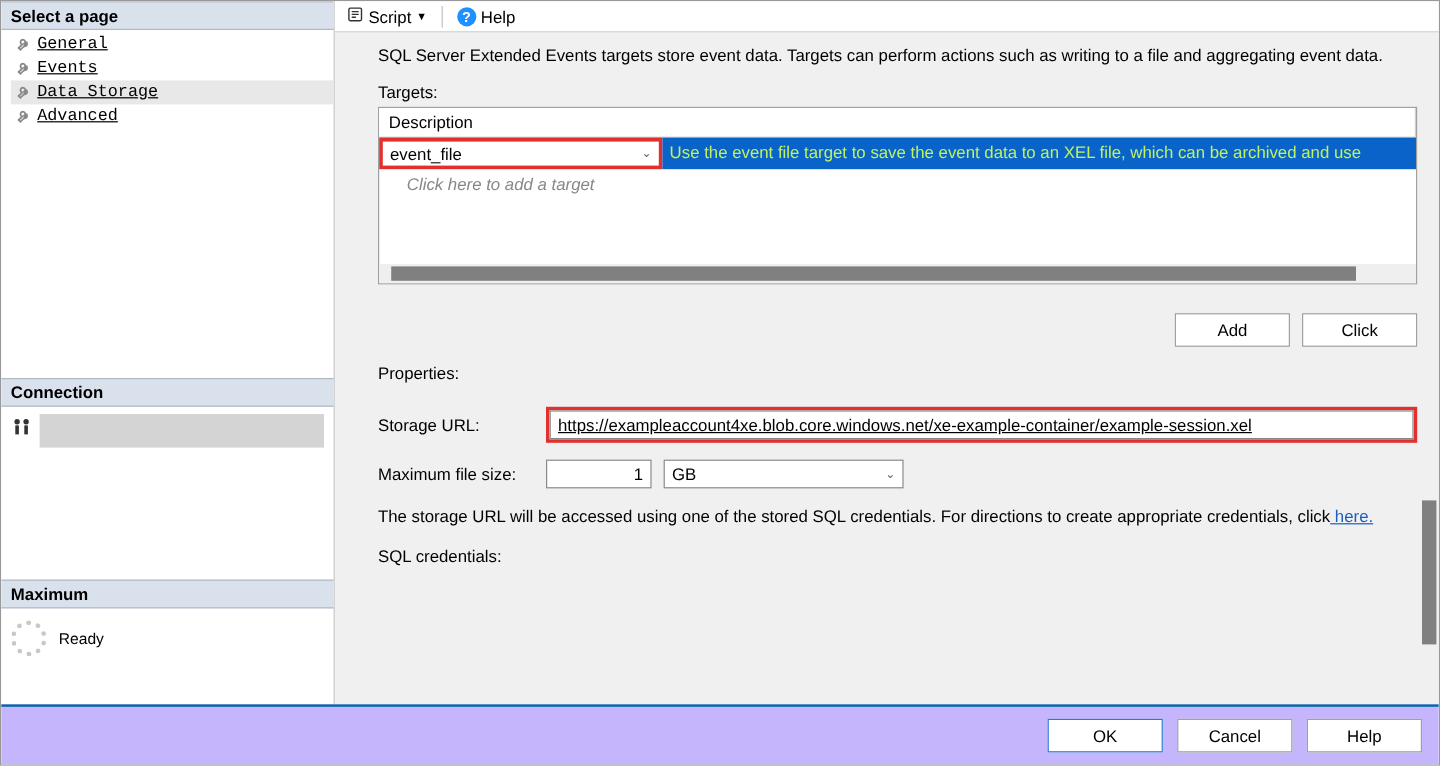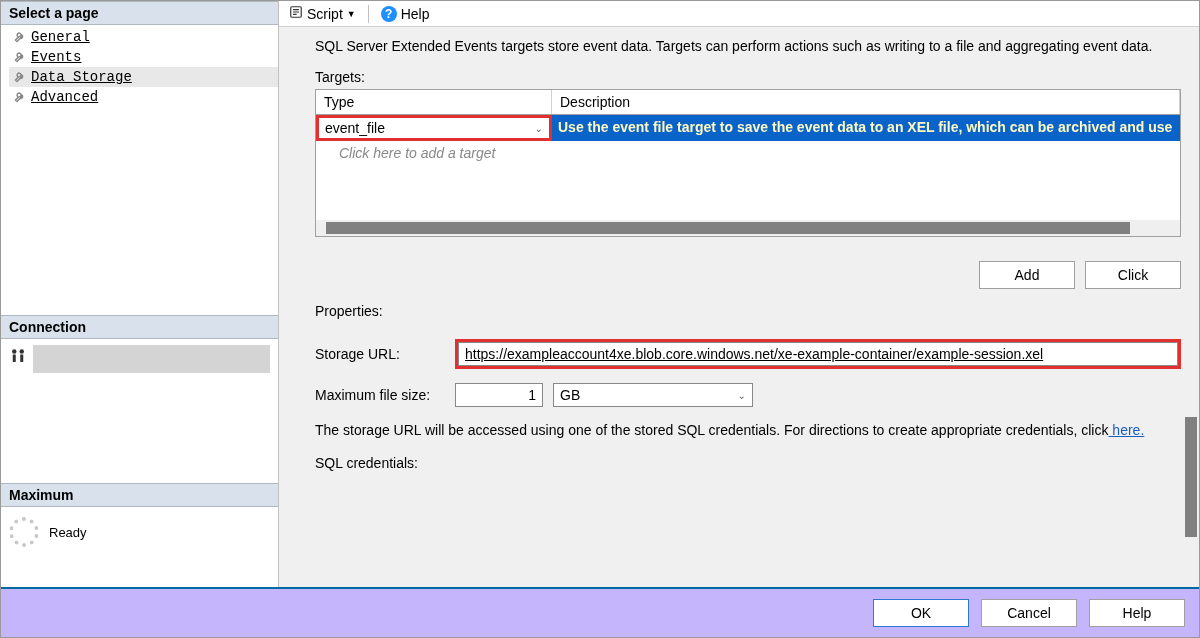--- a/index.html
+++ b/index.html
@@ -130,22 +130,21 @@
     border-right: 1px solid #d0d0d0;
   }
   .col-type { width: 236px; }
   .col-desc { flex: 1; }
   .tt-row {
     display: flex;
     align-items: stretch;
   }
   .tt-row.selected .col-desc-cell {
     background: #0a63c9;
-    color: #fef9c3;
-    font-weight: bold;
+    color: #bef264;
   }
   .type-cell {
     width: 236px;
     border: 3px solid #e03030;
     padding: 2px 6px;
     display: flex;
     align-items: center;
     justify-content: space-between;
     background: #fff;
   }
@@ -327,21 +326,20 @@
           <span>Help</span>
         </div>
       </div>
 
       <div class="body-area">
         <div class="desc">SQL Server Extended Events targets store event data. Targets can perform actions such as writing to a file and aggregating event data.</div>
 
         <div>Targets:</div>
         <div class="targets-table">
           <div class="tt-head">
-            <div class="col col-type">Type</div>
             <div class="col col-desc">Description</div>
           </div>
           <div class="tt-row selected">
             <div class="type-cell">
               <span>event_file</span>
               <span class="chev">⌄</span>
             </div>
             <div class="col-desc-cell">Use the event  file target to save the event data to an XEL file, which can be archived and use</div>
           </div>
           <div class="tt-add-row">Click here to add a target</div>

